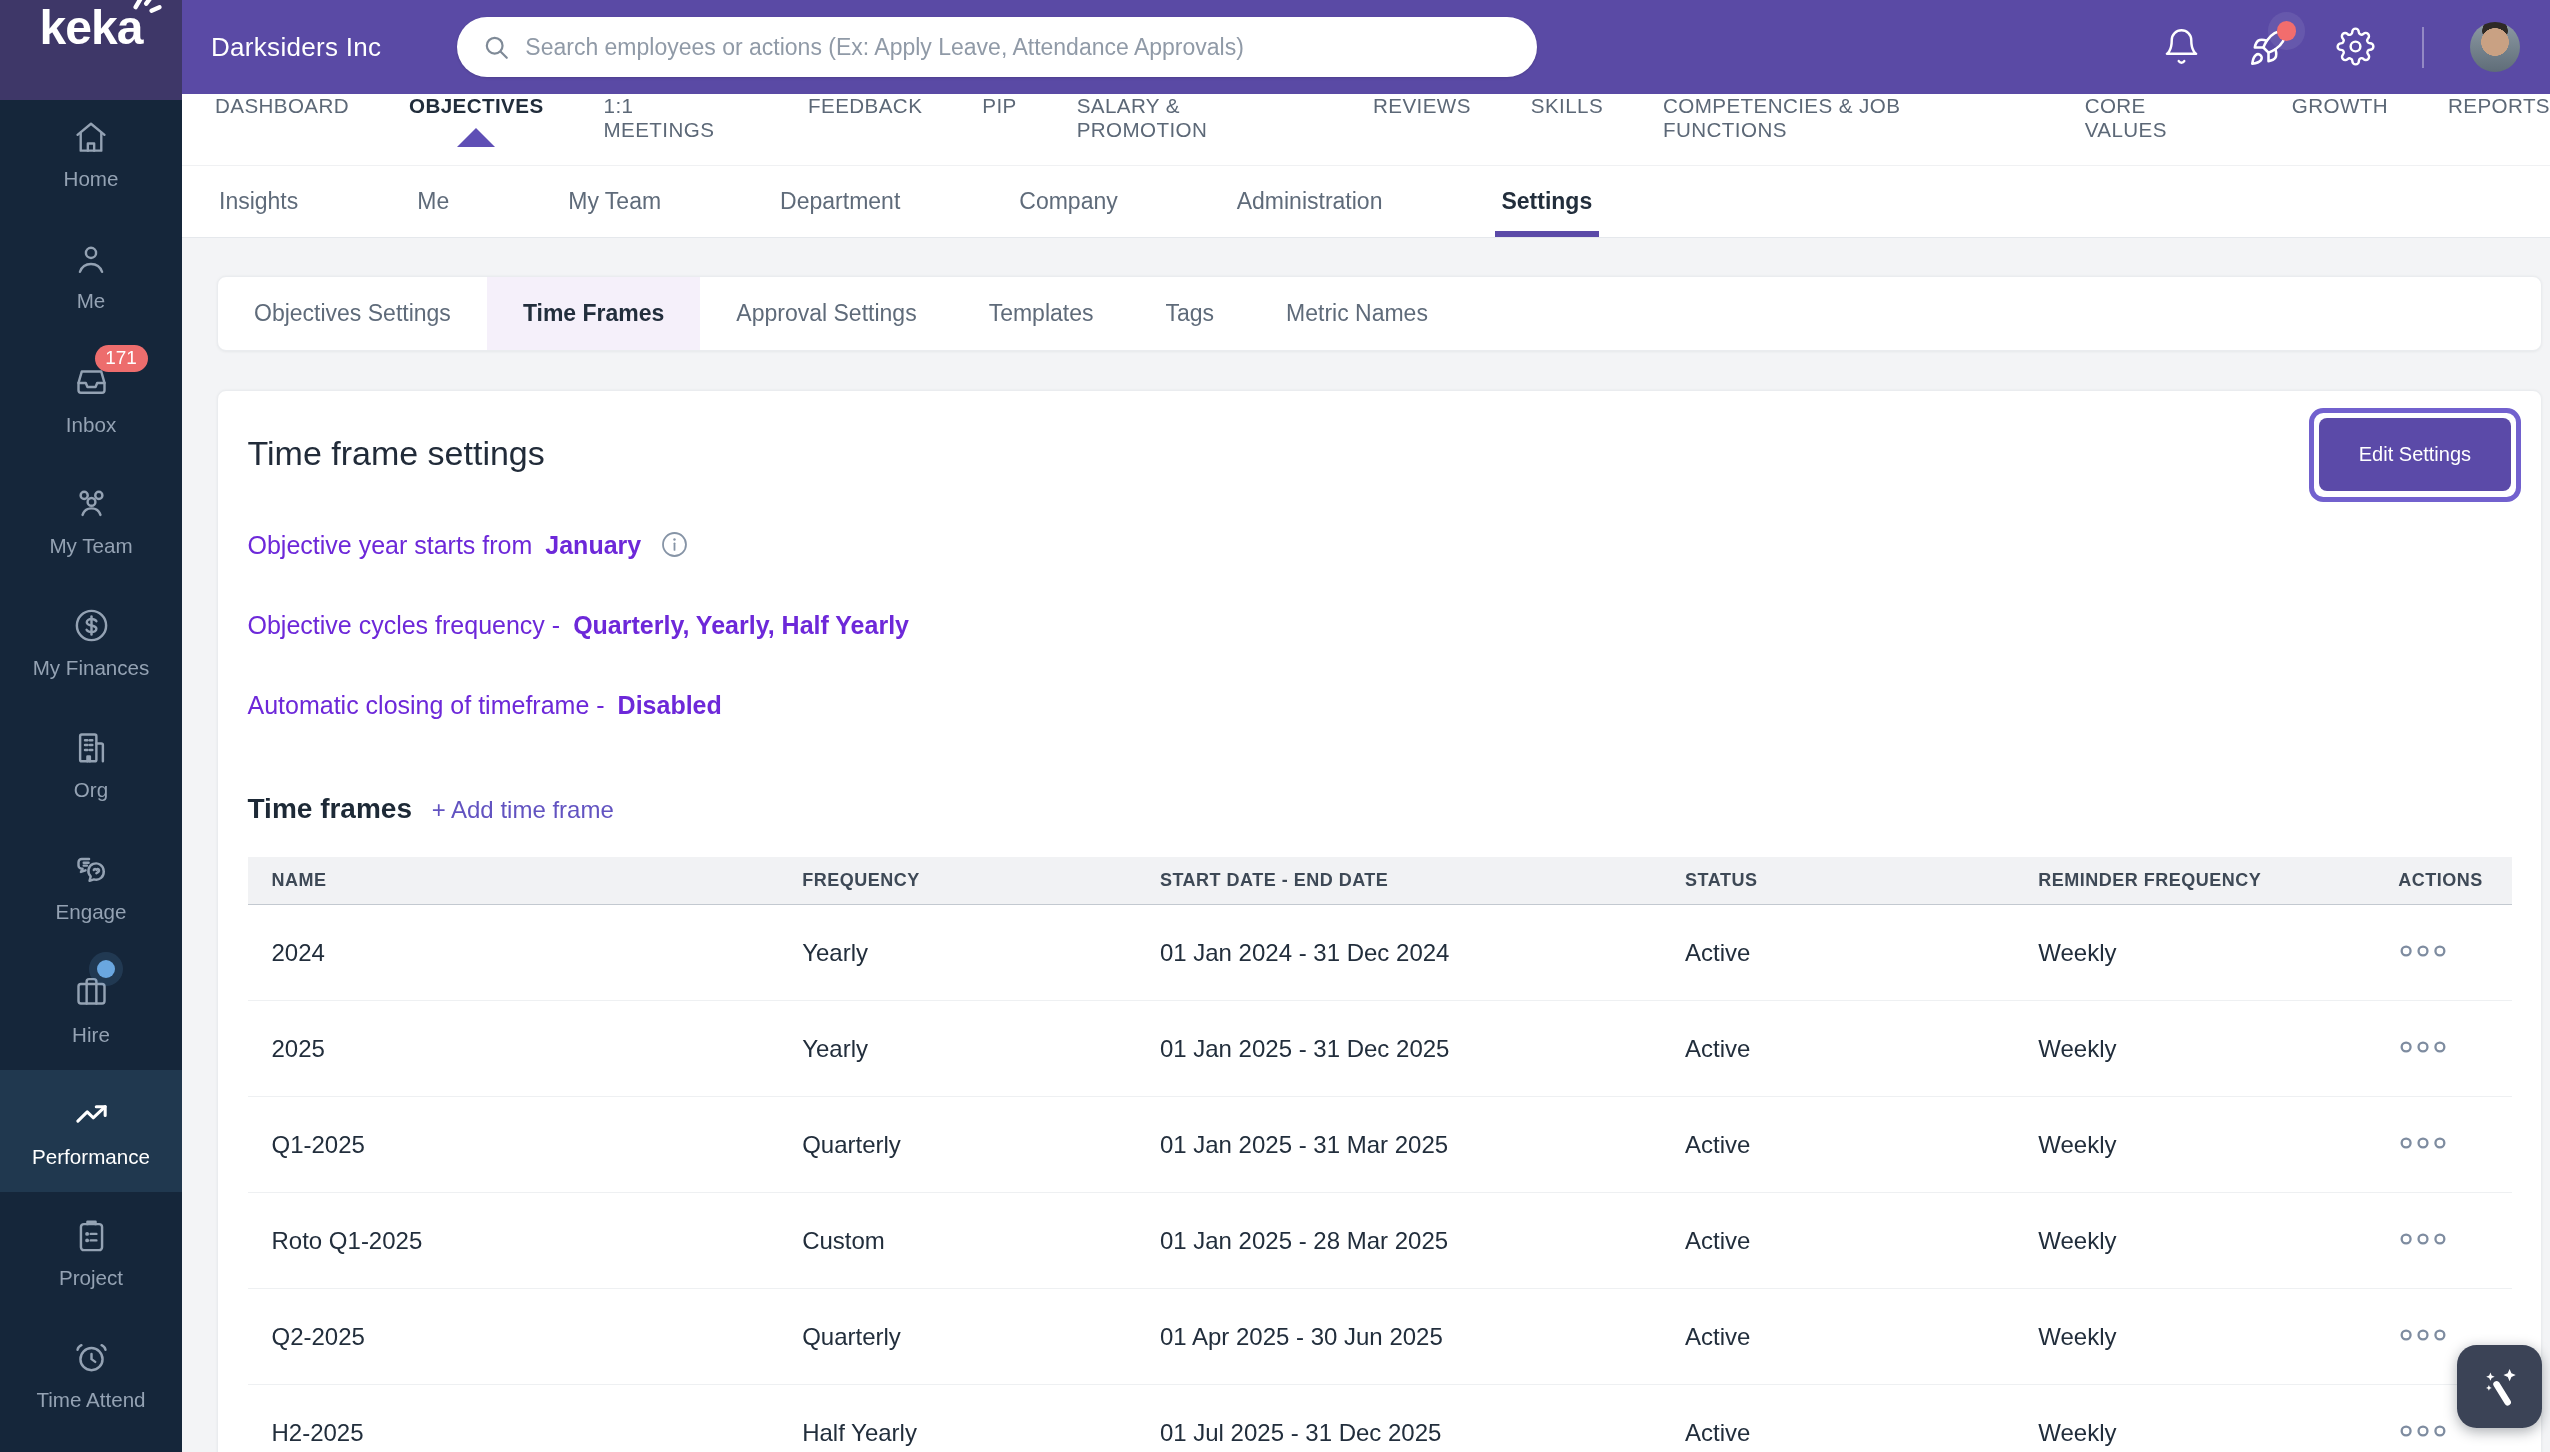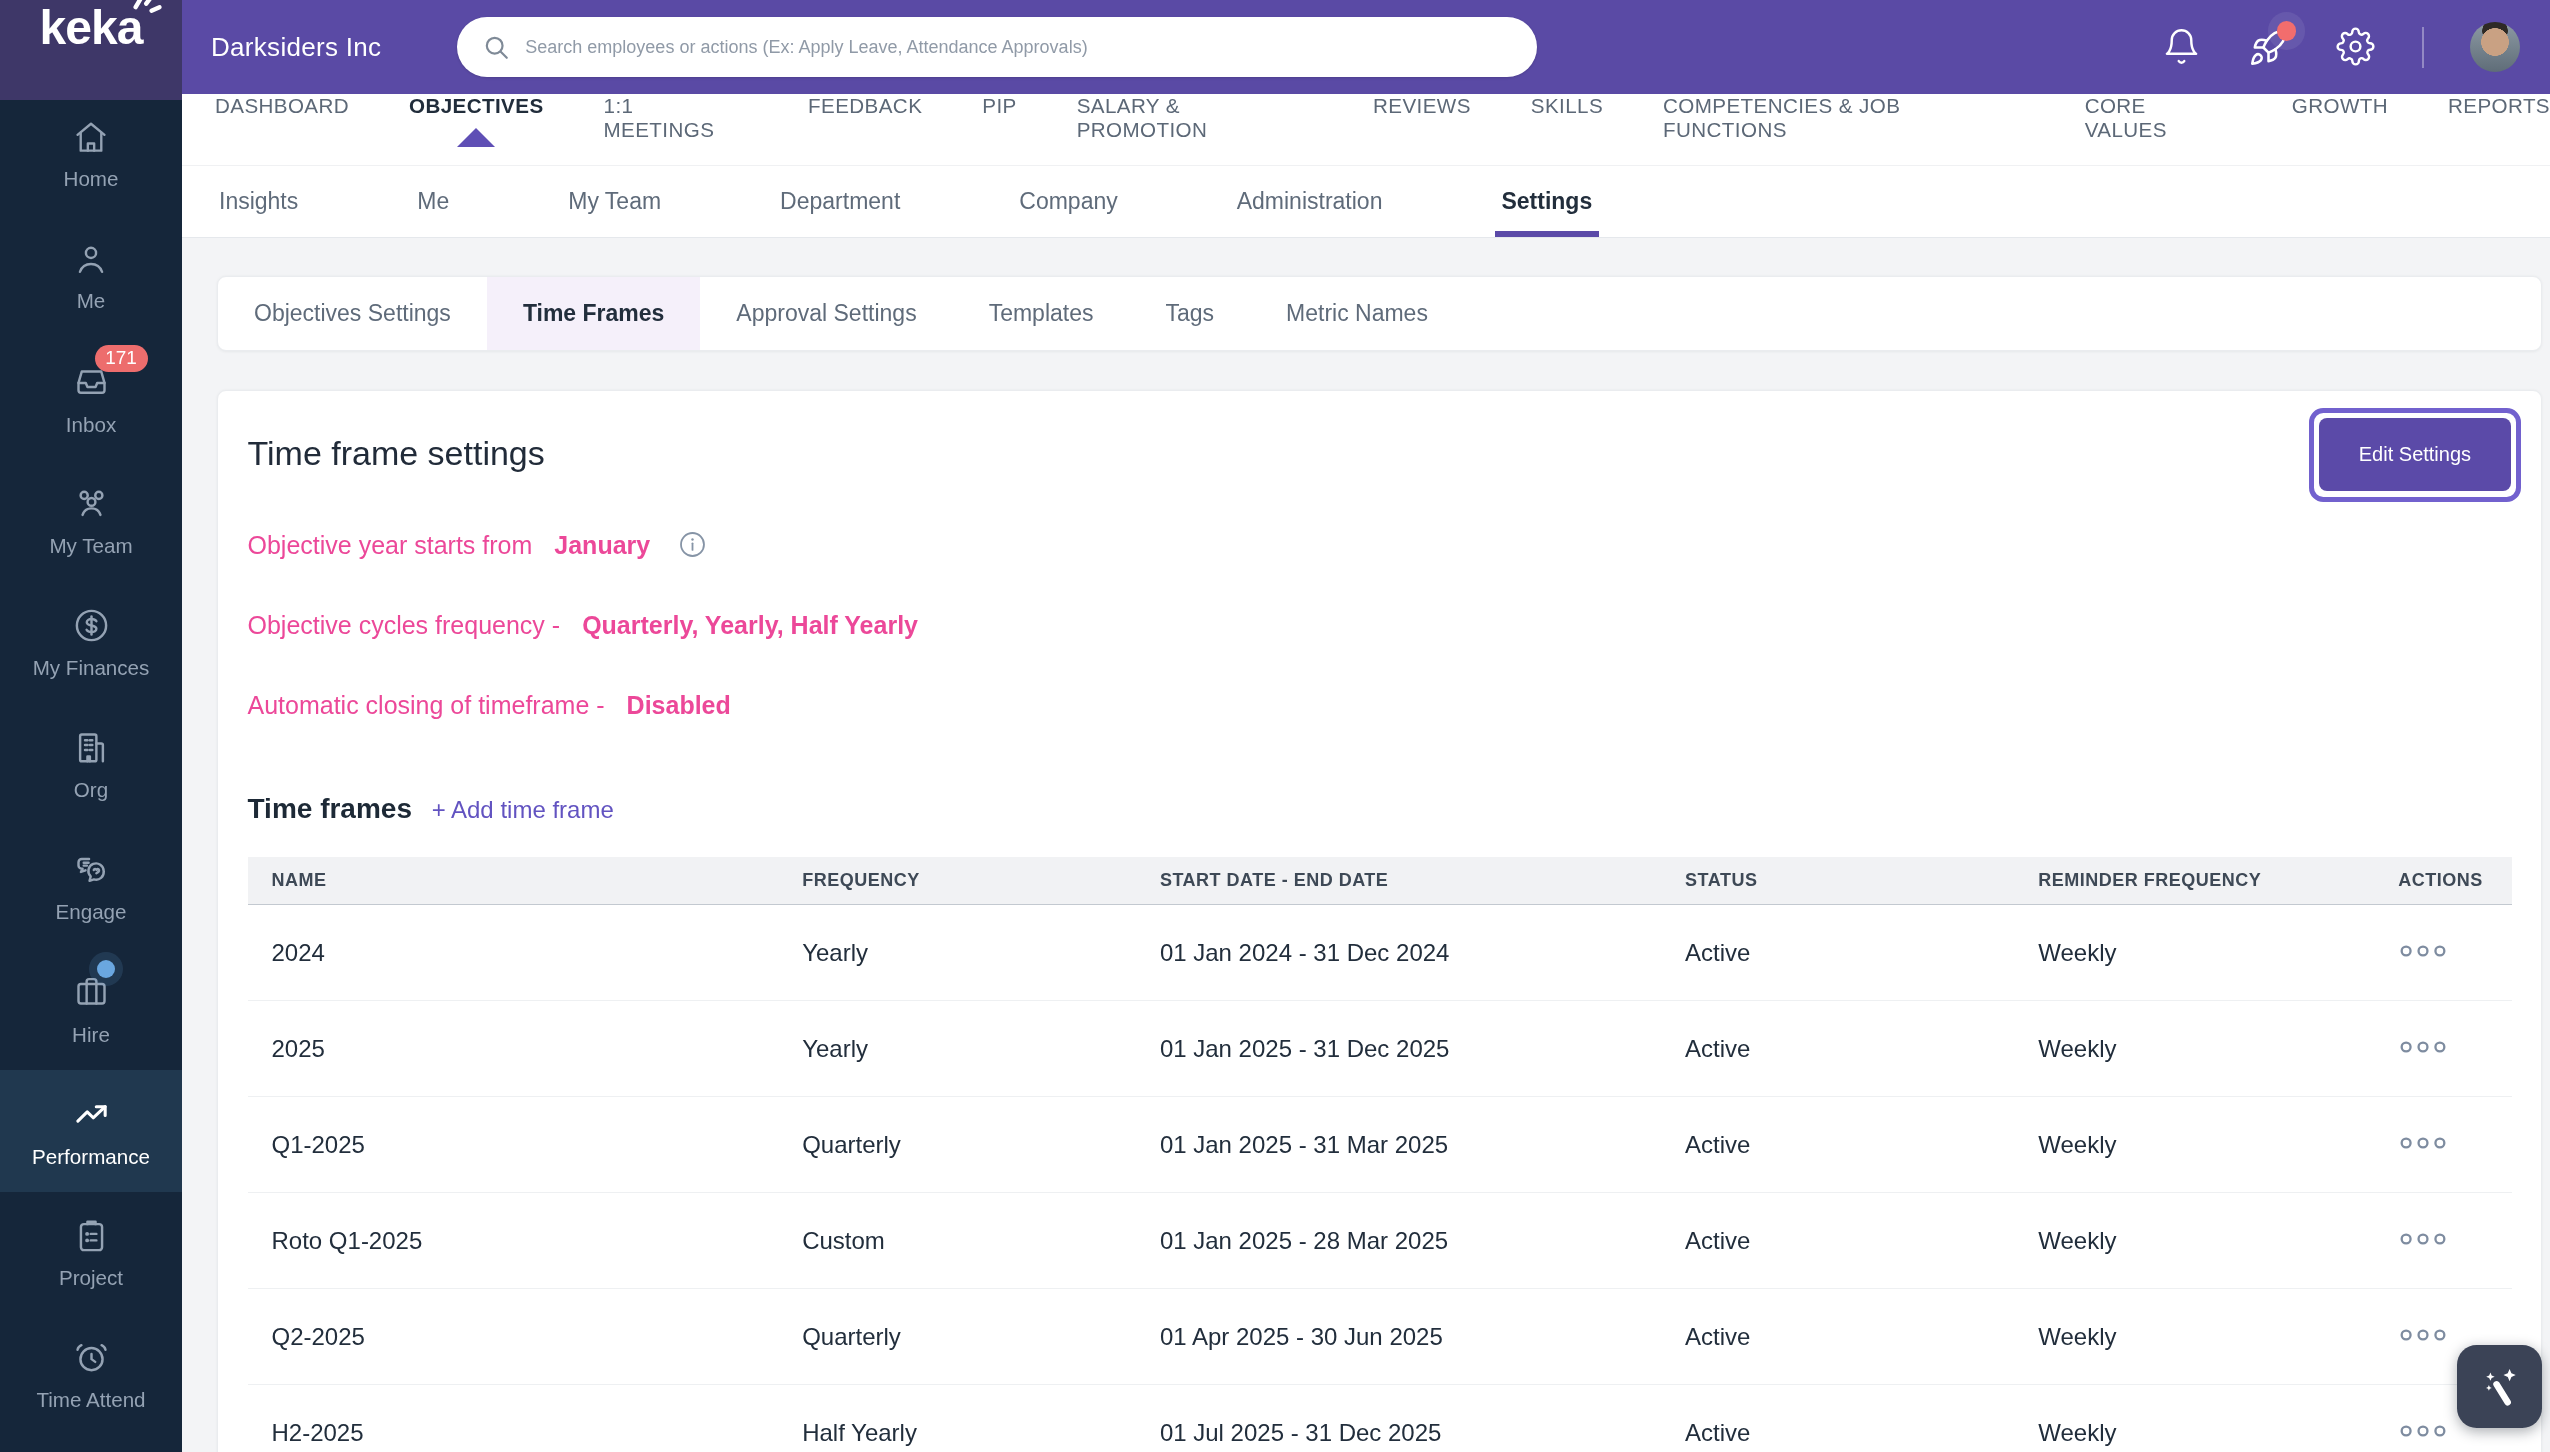--- a/index.html
+++ b/index.html
@@ -9,21 +9,21 @@
   
   .logo-block { position:absolute; left:0; top:0; width:182px; height:100px;
     background:#3e3768; display:flex; justify-content:center; z-index:5; }
   .keka-logo { color:#fff; font-size:48px; font-weight:bold; letter-spacing:-0.9px; position:relative; }
   .keka-sparks { position:absolute; right:-23px; top:-14.3px; }
   .topbar { position:absolute; left:182px; top:0; right:0; height:94px; background:#5a4aa5;
     display:flex; align-items:center; }
   .company-name { color:#fff; font-size:26px; margin-left:29px; letter-spacing:0.3px; }
   .search-pill { position:absolute; left:275px; top:17px; width:1080px; height:60px; background:#fff;
     border-radius:30px; display:flex; align-items:center; padding:0 25px; box-shadow:0 0.9px 2.7px rgba(0,0,0,.15); }
-  .search-pill input { border:none; outline:none; flex:1; font-size:18px; color:#15803d;
+  .search-pill input { border:none; outline:none; flex:1; font-size:23px; color:#15803d;
     font-family:inherit; margin-left:14.3px; background:transparent; }
   .search-pill input::placeholder { color:#909aa7; }
   .top-icons { position:absolute; right:0; top:0; height:94px; display:flex; align-items:center; gap:46px; padding-right:30px; }
   .top-icon-btn { position:relative; background:none; border:none; cursor:pointer; width:41px; height:41px; }
   .notif-dot { position:absolute; top:-5.4px; right:-7.2px; width:19.7px; height:19.7px; border-radius:50%;
     background:#f26d6d; box-shadow:0 0 0 9px rgba(255,255,255,.08); }
   .top-divider { width:1.8px; height:41px; background:rgba(255,255,255,.35); }
   .avatar { width:50px; height:50px; border-radius:50%; border:none; cursor:pointer;
     background:
       radial-gradient(circle at 50% 40%, #c9a183 0 35%, rgba(0,0,0,0) 36%),
@@ -65,21 +65,21 @@
     border:0.9px solid #eaecef; box-shadow:0 0.9px 2.7px rgba(33,43,54,.06); display:flex; align-items:stretch; overflow:hidden; }
   .tab-item { display:flex; align-items:center; padding:0 36px; font-size:23px; color:#5f6b7a; cursor:pointer; }
   .tab-item.active { background:#f5f0fa; color:#222e3c; font-weight:700; }
 
   .main-card { position:relative; margin:39px 8px 0 35px; height:1144px; background:#fff; border-radius:9px;
     border:0.9px solid #eaecef; box-shadow:0 0.9px 2.7px rgba(33,43,54,.06); padding:0 29.5px; }
   .page-title { padding-top:43px; font-size:34px; font-weight:500; color:#212b39; }
   .edit-ring { position:absolute; top:17px; right:19.7px; border:5.4px solid #7261ce; border-radius:14.3px; padding:5.4px; }
   .edit-btn { display:block; width:192px; height:73px; background:#5b4aa8; color:#fff; border:none;
     border-radius:8px; font-size:20px; font-family:inherit; cursor:pointer; }
-  .info-line { font-size:25px; color:#ec4899; line-height:30px; display:flex; align-items:center; gap:22px; }
+  .info-line { font-size:25px; color:#6d28d9; line-height:30px; display:flex; align-items:center; gap:13px; }
   .info-line.first { margin-top:57px; }
   .info-line + .info-line { margin-top:50px; }
   .info-line b { font-weight:700; }
   .info-icon-btn { background:none; border:none; cursor:pointer; width:30px; height:30px; margin-left:5.4px; }
 
   .tf-heading-row { margin-top:73px; display:flex; align-items:baseline; gap:19.7px; }
   .tf-heading { font-size:28px; font-weight:700; color:#1d2936; }
   .add-link { font-size:24px; color:#6253c1; text-decoration:none; cursor:pointer; }
 
   

